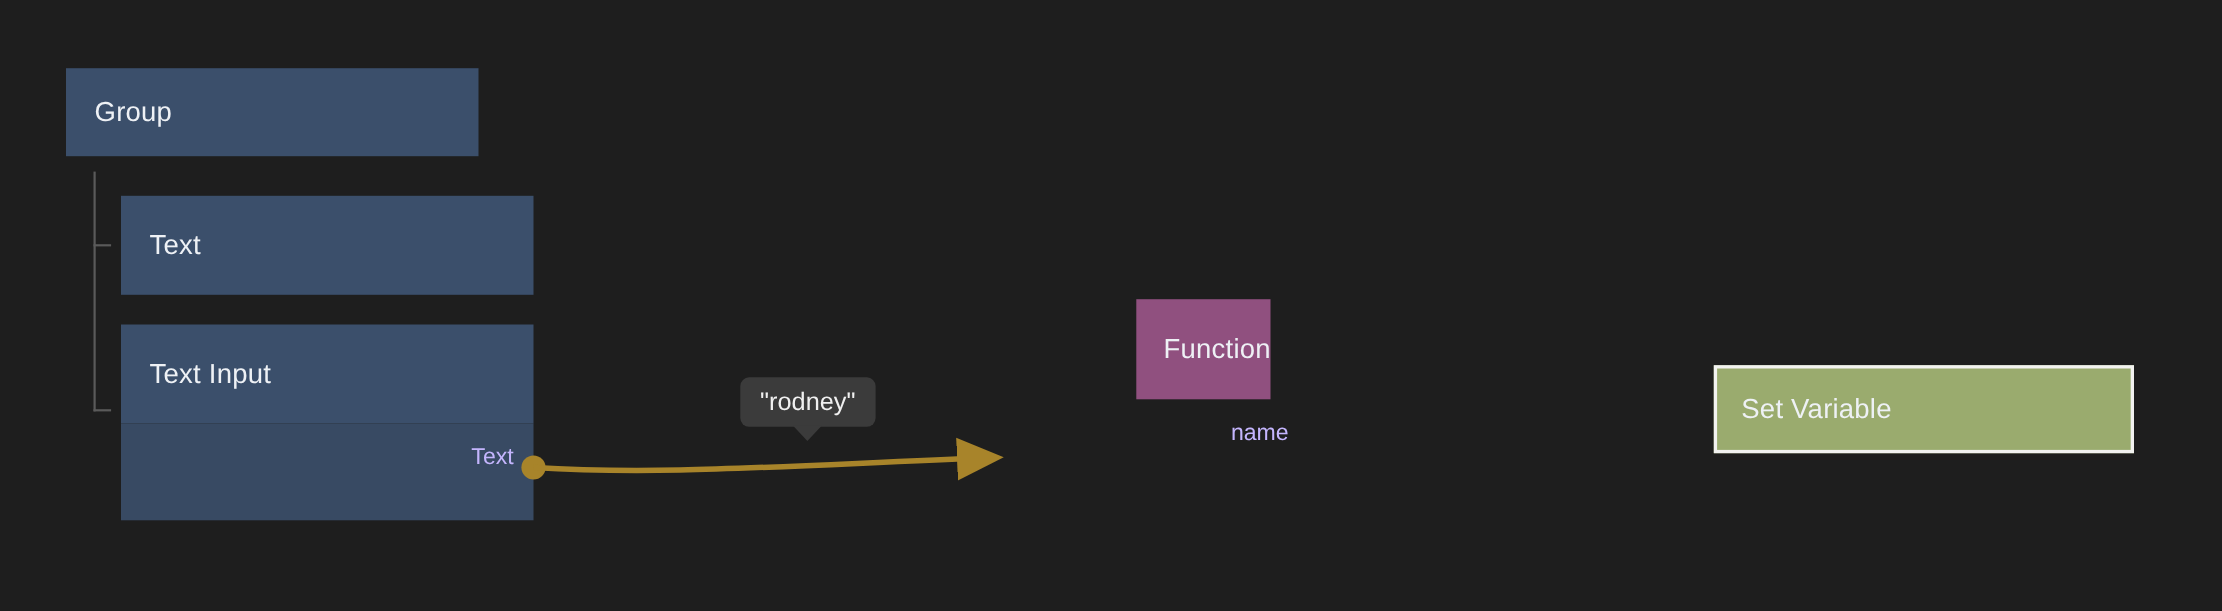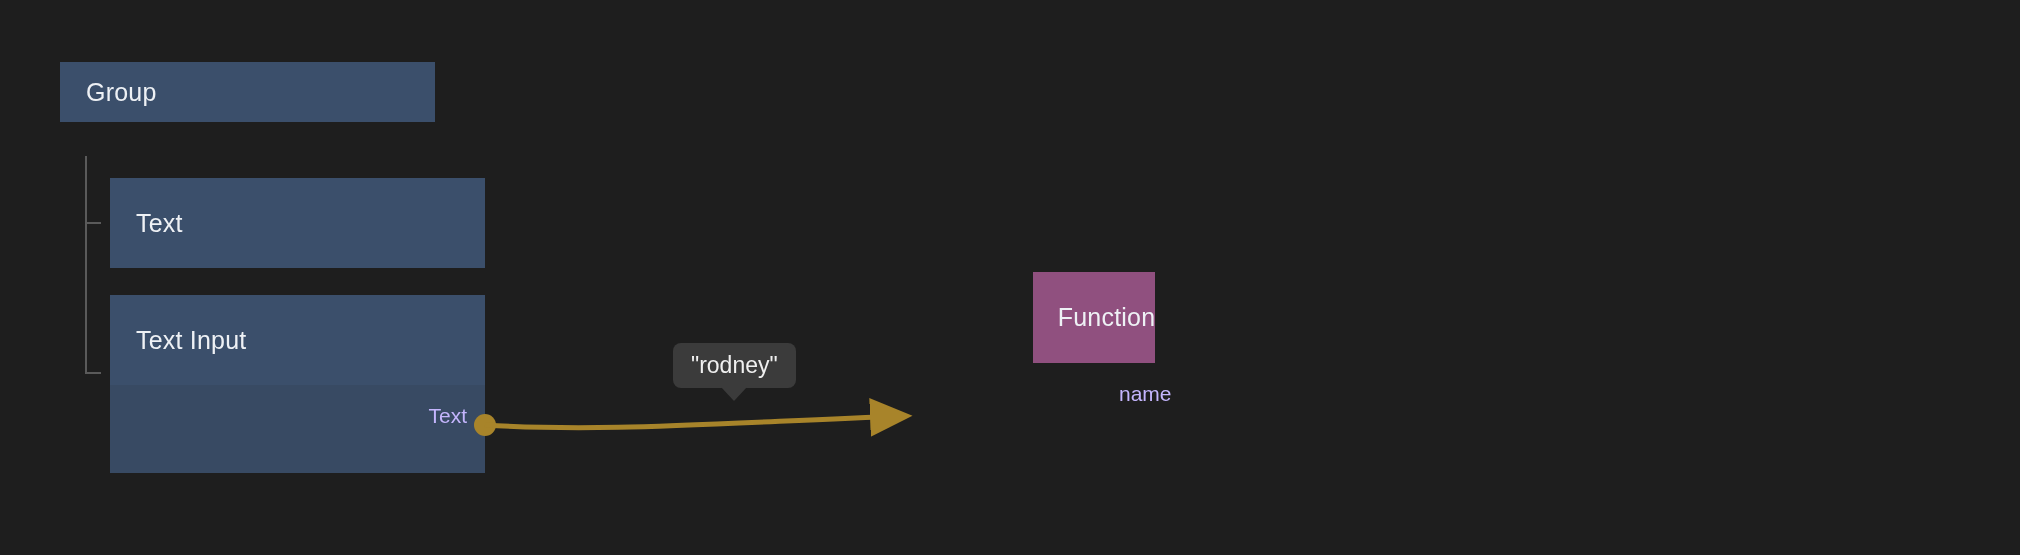--- a/index.html
+++ b/index.html
@@ -120,21 +120,21 @@
 </head>
 <body>
 
 <div id="canvas">
 
   <div class="tree-line" style="left:85px; top:156px; width:2px; height:218px;"></div>
   <div class="tree-line" style="left:85px; top:222px; width:16px; height:2px;"></div>
   <div class="tree-line" style="left:85px; top:372px; width:16px; height:2px;"></div>
 
   <div class="node node-blue" style="left:60px; top:62px; width:375px; height:86px;">
-    <div class="node-header" style="height:60px; padding-left:26px;">
+    <div class="node-header" style="height:80px; padding-left:26px;">
       <span class="node-title">Group</span>
     </div>
   </div>
 
   <div class="node node-blue" style="left:110px; top:178px; width:375px; height:90px;">
     <div class="node-header" style="height:90px; padding-left:26px;">
       <span class="node-title">Text</span>
     </div>
   </div>
 
@@ -169,14 +169,19 @@
     <div class="node-header" style="height:91px; padding-left:25px;">
       <span class="node-title">Function</span>
     </div>
     <div class="node-body">
       <div class="port-row" style="left:25px; top:19px;">
         <span class="port-label">name</span>
       </div>
     </div>
   </div>
 
+  <div class="node node-green" style="left:1558px; top:332px; width:382px; height:80px;">
+    <div class="node-header" style="height:100%; padding-left:22px;">
+      <span class="node-title">Set Variable</span>
+    </div>
+  </div>
 
 </div>
 
 </body></html>

